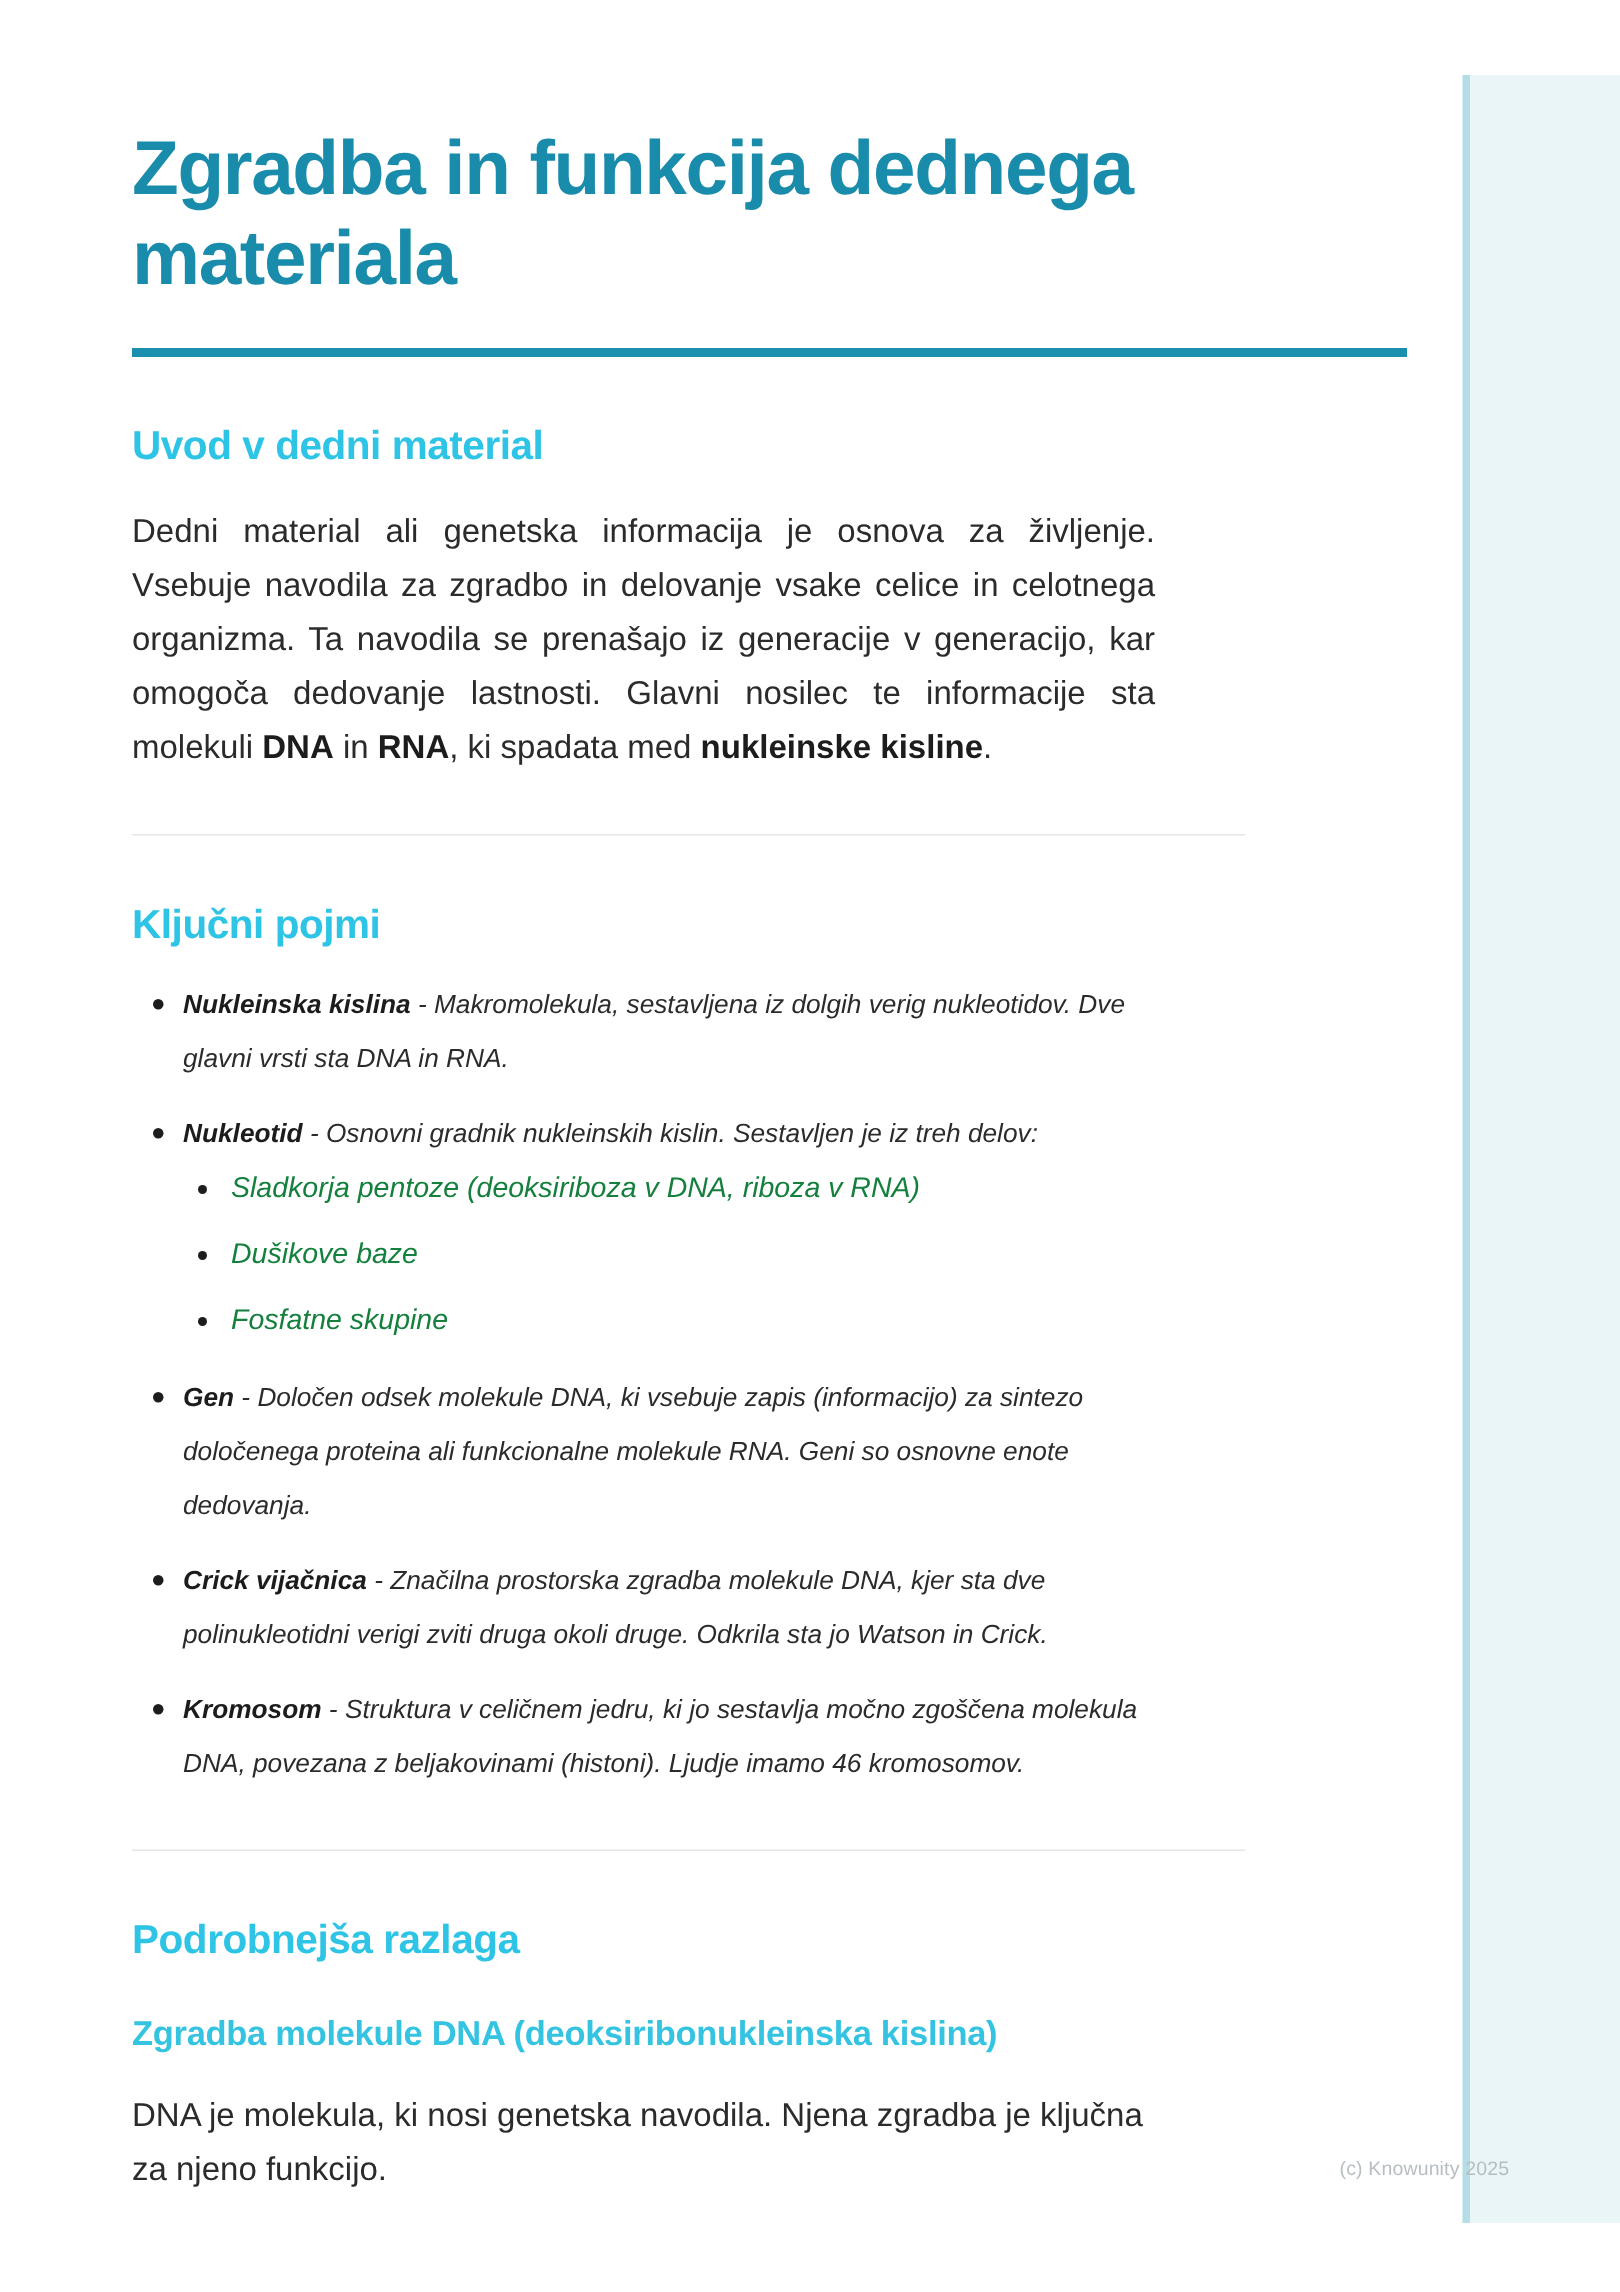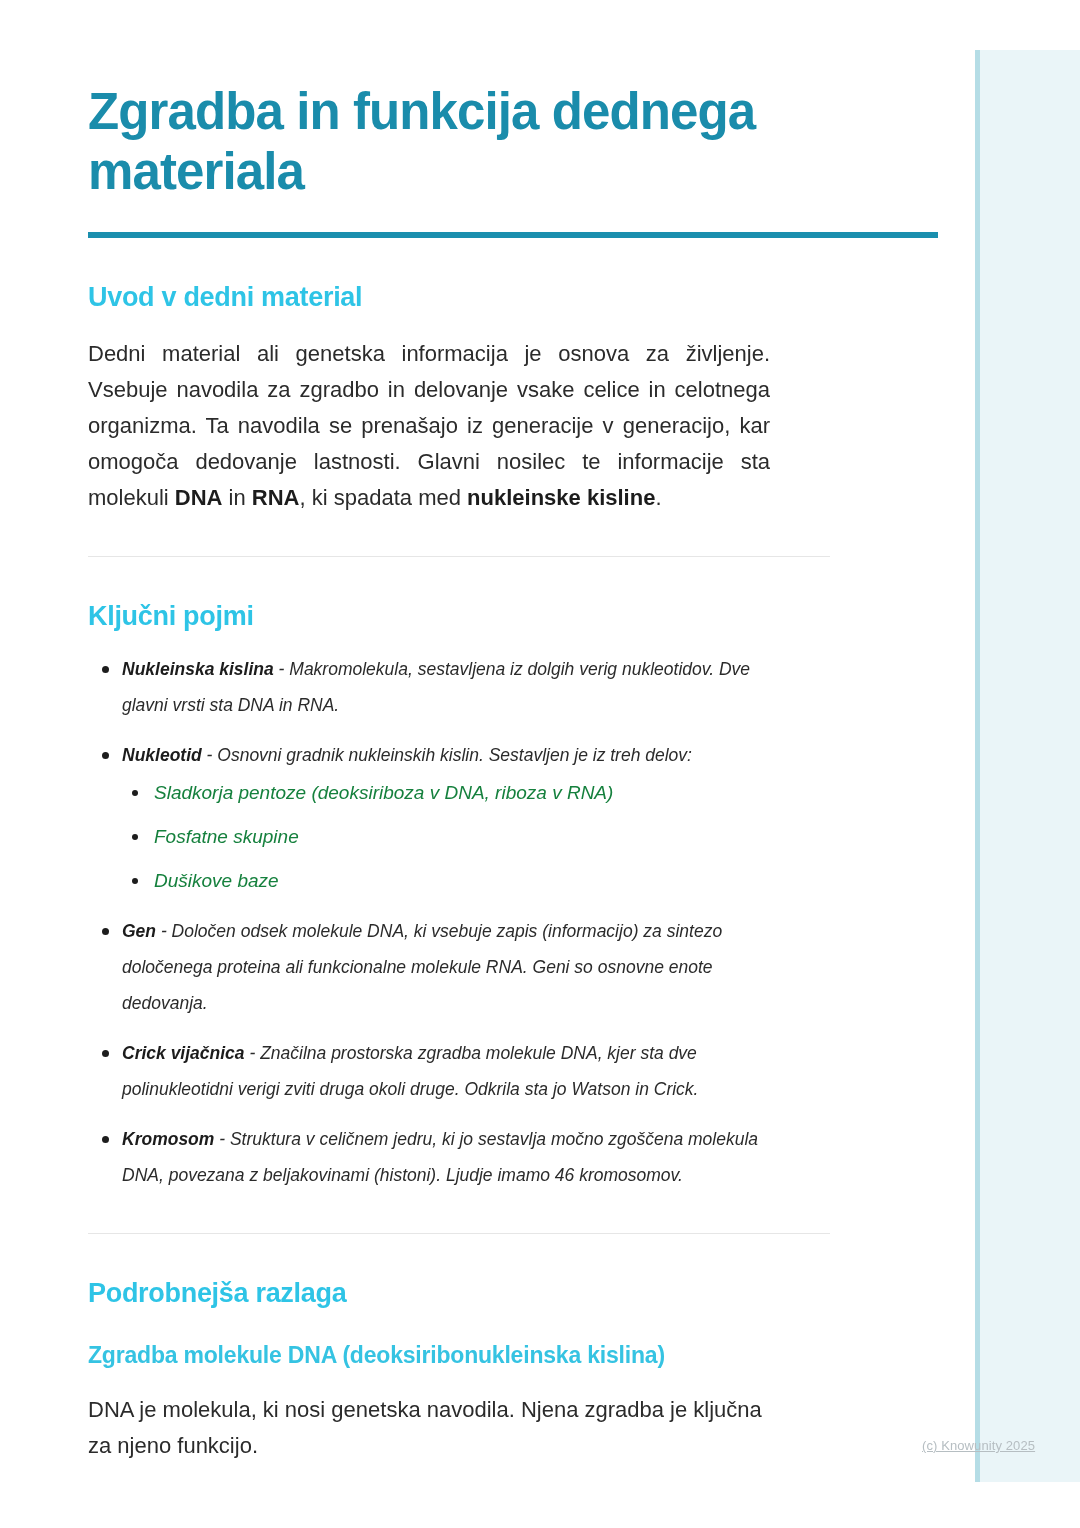--- a/index.html
+++ b/index.html
@@ -180,28 +180,27 @@
     top: 15px;
     width: 6px;
     height: 6px;
     border-radius: 50%;
     background: #1d1d1d;
   }
 
   
   .watermark {
     position: absolute;
-    left: 922px;
+    left: 893px;
     top: 1437px;
     font-size: 13px;
     line-height: 18px;
     color: #b6bec2;
     white-space: nowrap;
     letter-spacing: 0.1px;
-    text-decoration: underline;
   }
 </style>
 </head>
 <body>
 
 <div class="page">
 
   <div class="side-strip"></div>
   <div class="side-strip-edge"></div>
 
@@ -222,22 +221,22 @@
     <ul class="bullet-list">
 
       <li>
         <b>Nukleinska kislina</b><span> - Makromolekula, sestavljena iz dolgih verig nukleotidov. Dve glavni vrsti sta DNA in RNA.</span>
       </li>
 
       <li>
         <b>Nukleotid</b><span> - Osnovni gradnik nukleinskih kislin. Sestavljen je iz treh delov:</span>
         <ul class="sub-list">
           <li>Sladkorja pentoze (deoksiriboza v DNA, riboza v RNA)</li>
+          <li>Dušikove baze</li>
           <li>Fosfatne skupine</li>
-          <li>Dušikove baze</li>
         </ul>
       </li>
 
       <li>
         <b>Gen</b><span> - Določen odsek molekule DNA, ki vsebuje zapis (informacijo) za sintezo določenega proteina ali funkcionalne molekule RNA. Geni so osnovne enote dedovanja.</span>
       </li>
 
       <li>
         <b>Crick vijačnica</b><span> - Značilna prostorska zgradba molekule DNA, kjer sta dve polinukleotidni verigi zviti druga okoli druge. Odkrila sta jo Watson in Crick.</span>
       </li>

